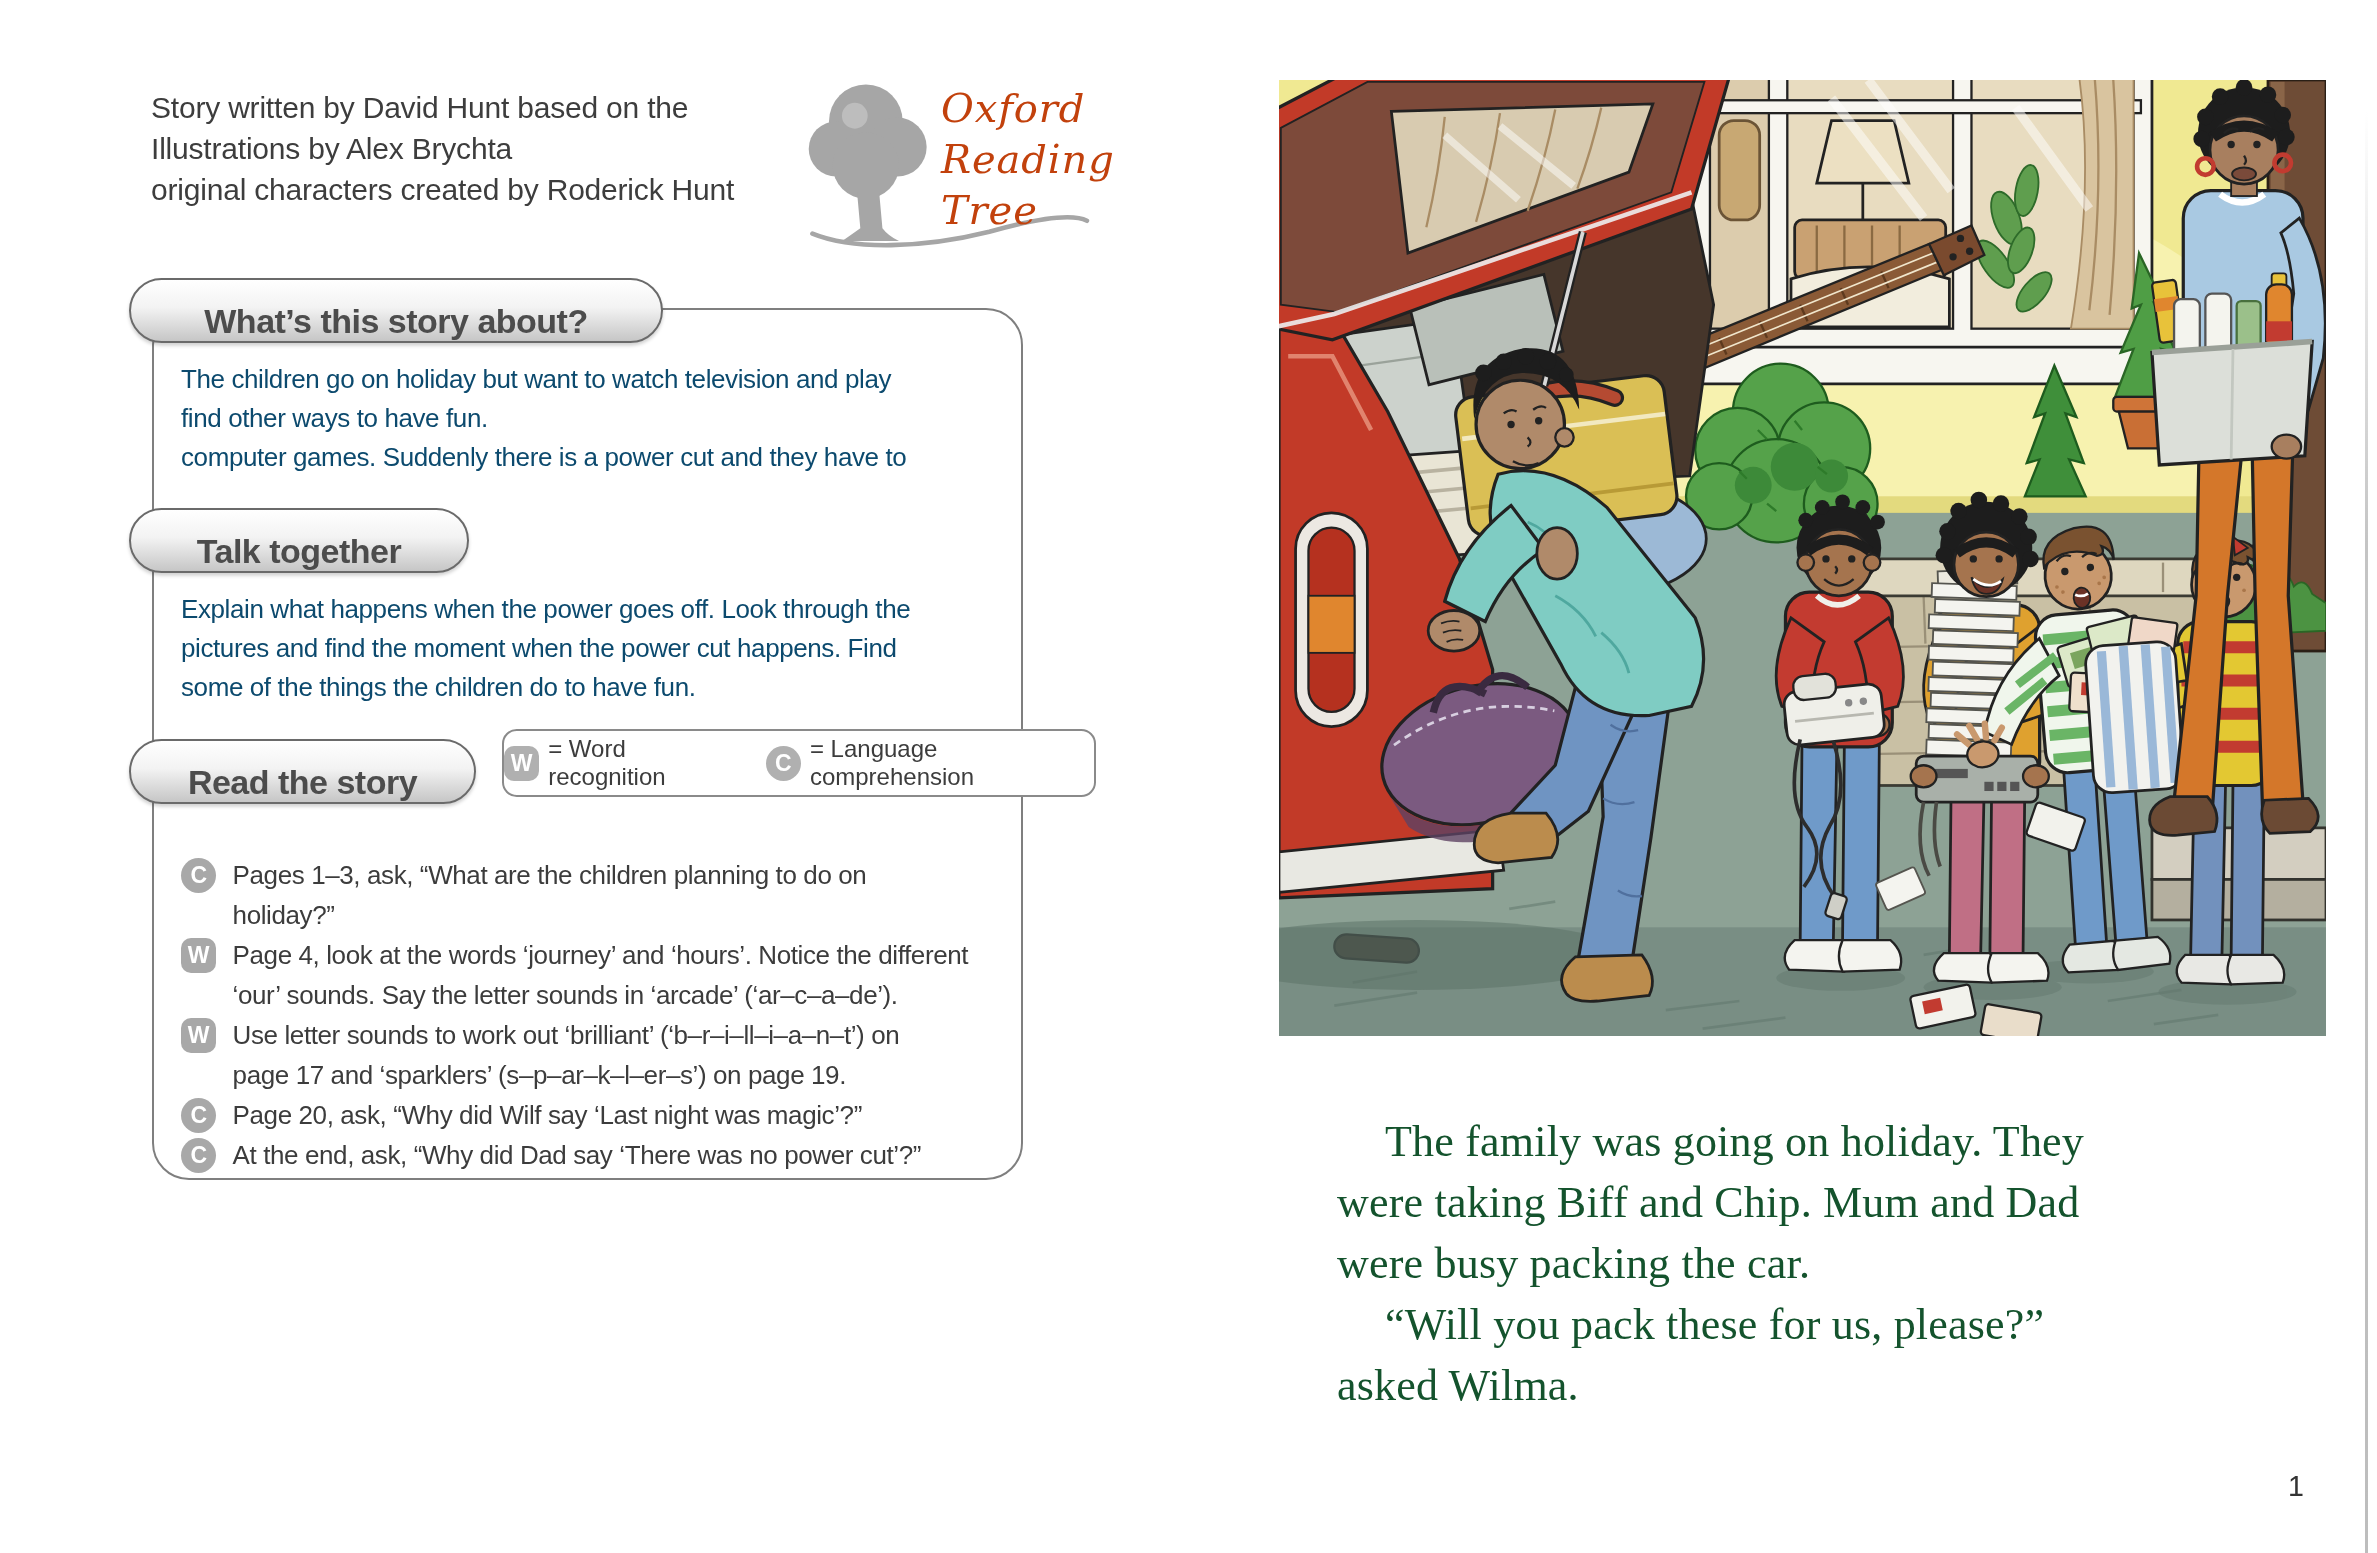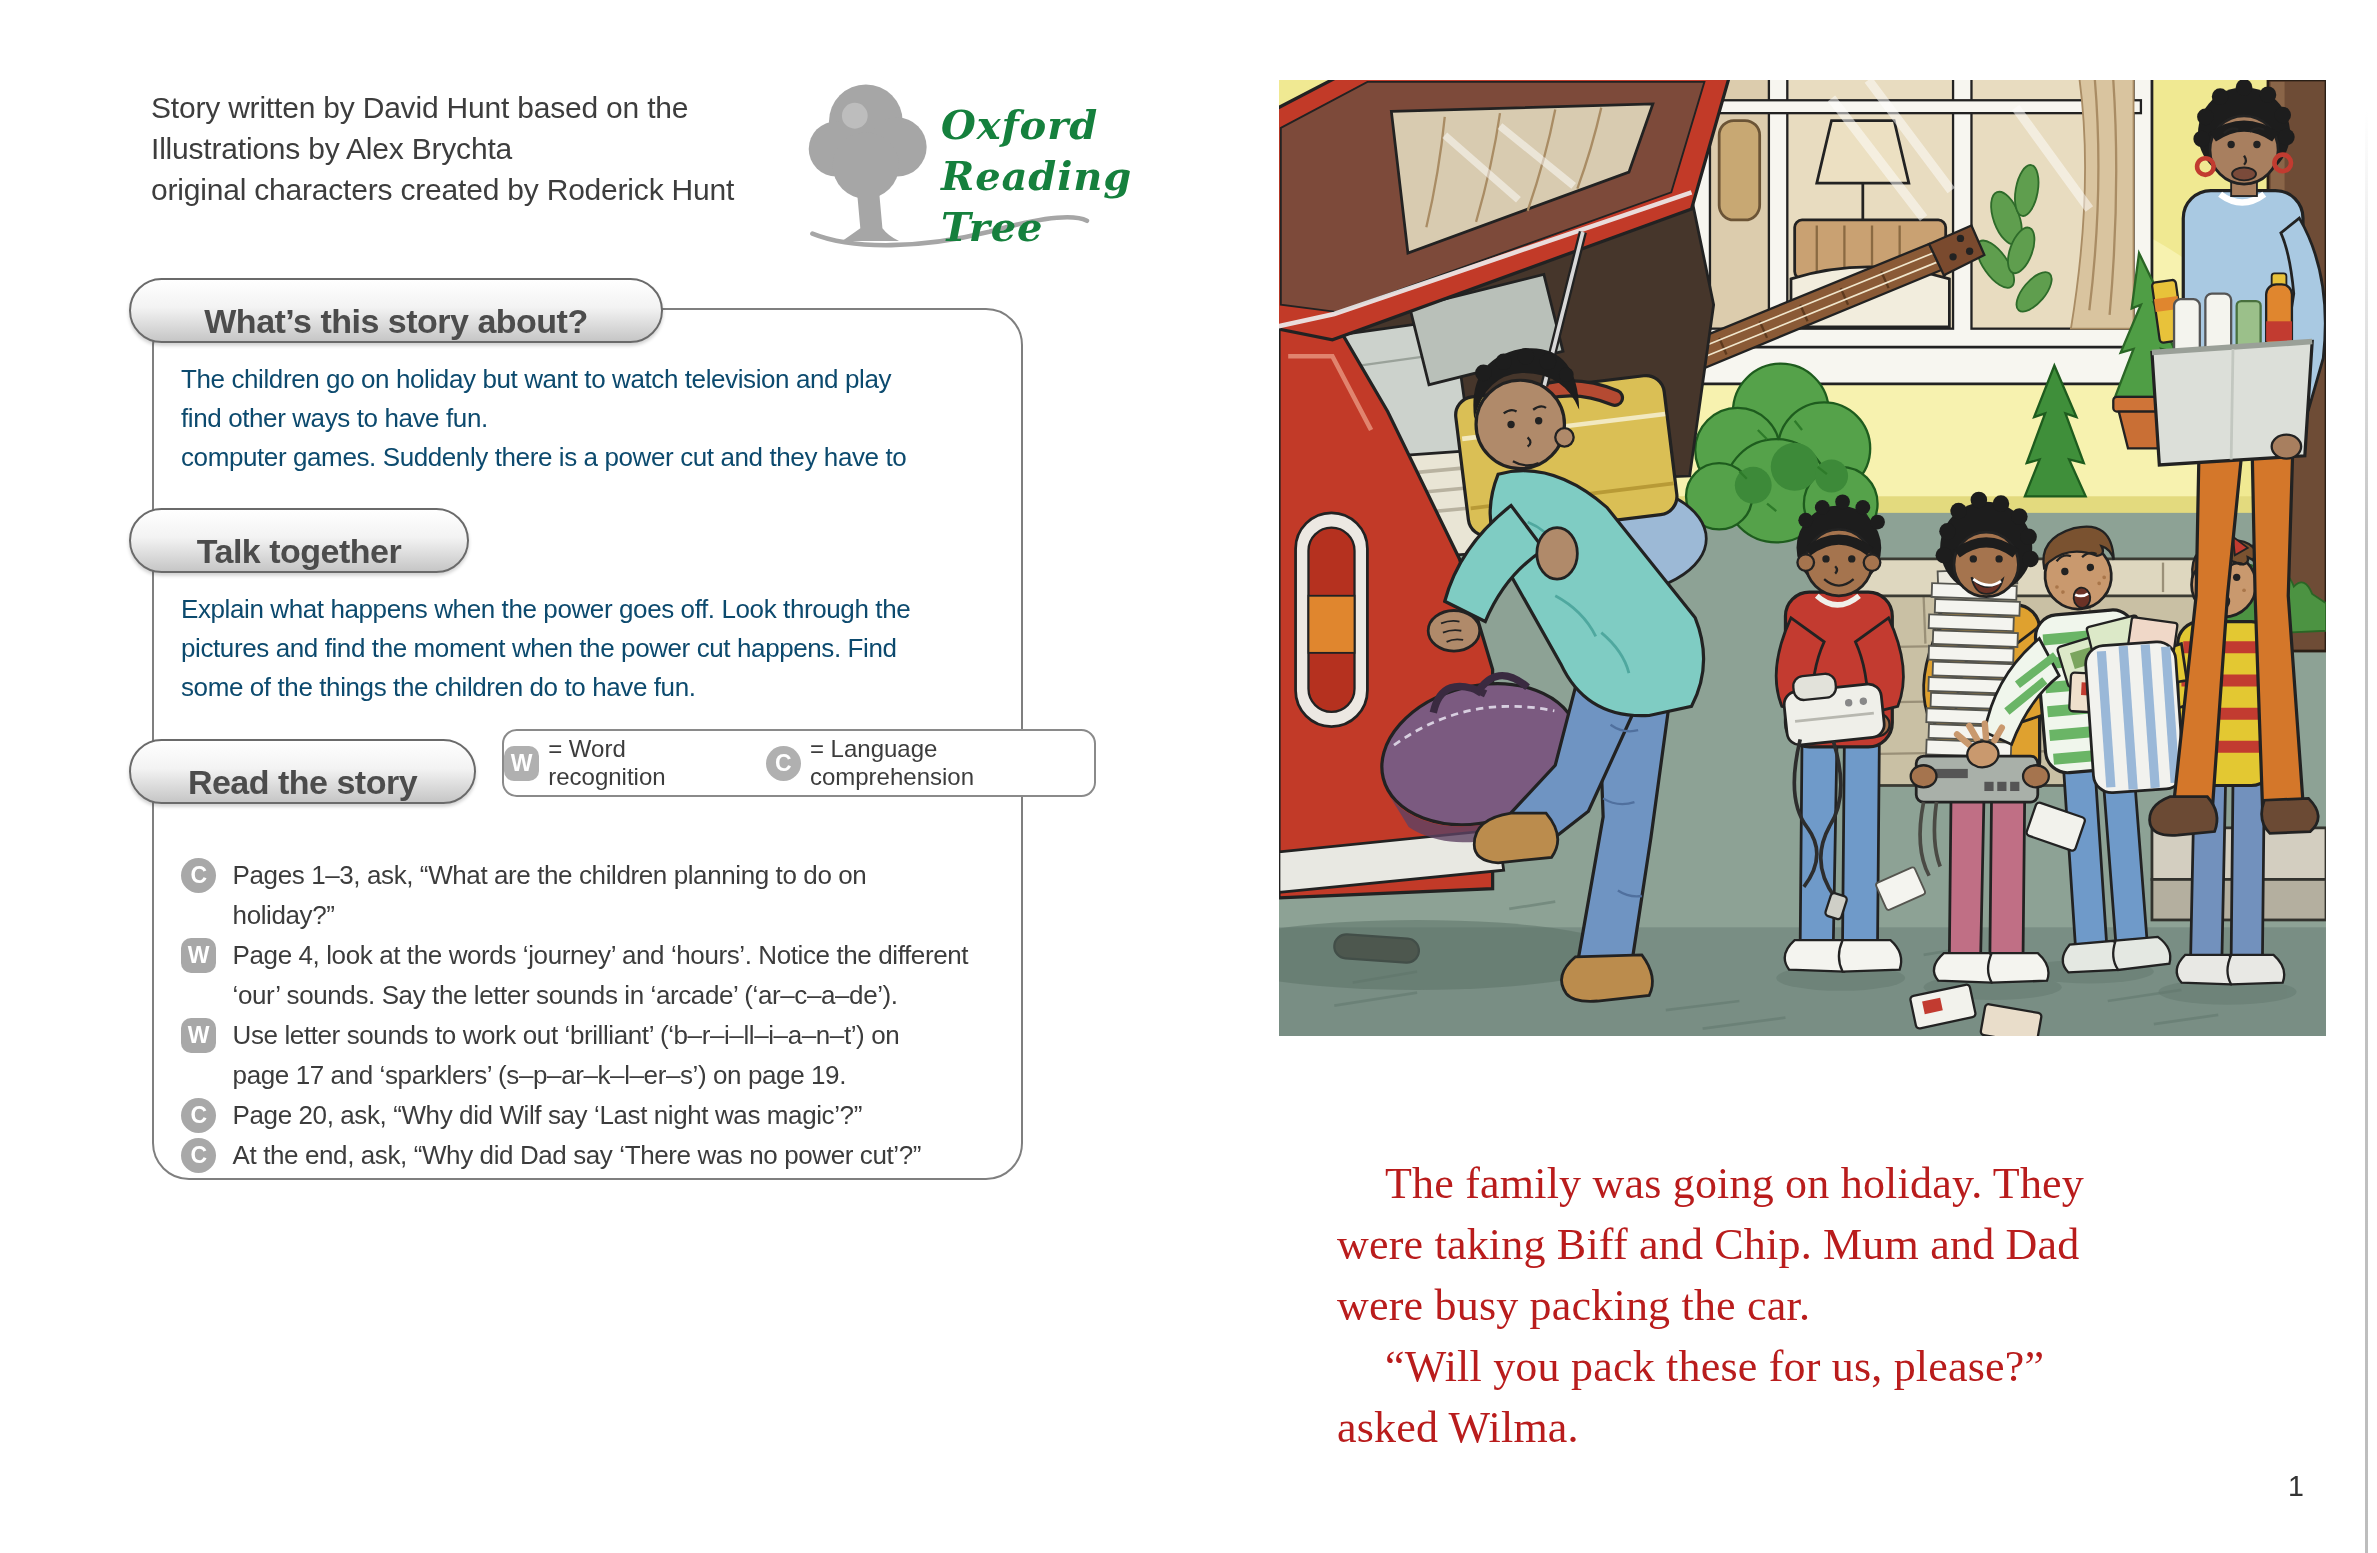--- a/index.html
+++ b/index.html
@@ -2,22 +2,22 @@
 <html style="font-size:14.7px"><head>
 <meta charset="utf-8">
 <style>
   html,body{margin:0;padding:0;background:#ffffff;}
   .spread{position:relative;width:2377px;height:1553px;background:#ffffff;overflow:hidden;
           font-family:"Liberation Sans",sans-serif;}
   .abs{position:absolute;}
 
   .credits{left:151px;top:87px;font-size:30px;line-height:41px;color:#3d3d3d;letter-spacing:-0.2px;}
 
-  .logo-text{left:941px;top:99px;font-family:"DejaVu Serif",serif;font-style:italic;font-weight:700;
-             font-size:40px;line-height:51px;color:#15803d;letter-spacing:0.9px;}
+  .logo-text{left:941px;top:83px;font-family:"DejaVu Serif",serif;font-style:italic;font-weight:400;
+             font-size:40px;line-height:51px;color:#c2410c;letter-spacing:0.9px;}
 
   .notes-box{left:152px;top:308px;width:867px;height:868px;border:2.8px solid #7f7f7f;border-radius:37px;background:#fff;}
 
   .pill{left:129px;height:61px;border:2.8px solid #6a6a6a;border-radius:33px;
         background:linear-gradient(180deg,#ffffff 0%,#f3f3f3 45%,#c6c6c6 100%);
         display:flex;align-items:flex-end;justify-content:center;
         font-weight:700;font-size:34px;color:#4c4c4c;letter-spacing:-0.5px;
         box-shadow:0 2.8px 3.7px rgba(0,0,0,0.18);}
   #pill-1{top:278px;width:530px;}
   #pill-2{top:508px;width:336px;}
@@ -35,21 +35,21 @@
   .badge.w{border-radius:10px;}
 
   .bullets{left:181px;top:855px;width:835px;display:flex;flex-direction:column;}
   .bullet{display:flex;gap:16.6px;font-size:26px;line-height:40px;color:#3c3c3c;letter-spacing:-0.4px;}
   .bullet .badge{margin-top:2.8px;background:#a8a8a8;}
 
   .illustration{left:1279px;top:80px;width:1047px;height:956px;}
   .illustration svg{display:block;width:100%;height:100%;}
 
   .story{left:1337px;top:1111px;width:999px;font-family:"Liberation Serif",serif;
-         font-size:44px;line-height:61px;color:#b91c1c;white-space:nowrap;letter-spacing:0.2px;margin-top:42px;}
+         font-size:44px;line-height:61px;color:#14532d;white-space:nowrap;letter-spacing:0.2px;}
   .story .indent{padding-left:48px;}
 
   .pageno{left:2288px;top:1470px;font-size:28.6px;color:#333333;}
   .page-edge{left:2365px;top:111px;width:2.8px;height:1443px;
              background:linear-gradient(180deg,rgba(200,200,200,0),#c4c4c4 30%,#bdbdbd);}
 </style>
 </head>
 <body>
 
 <div class="spread">

